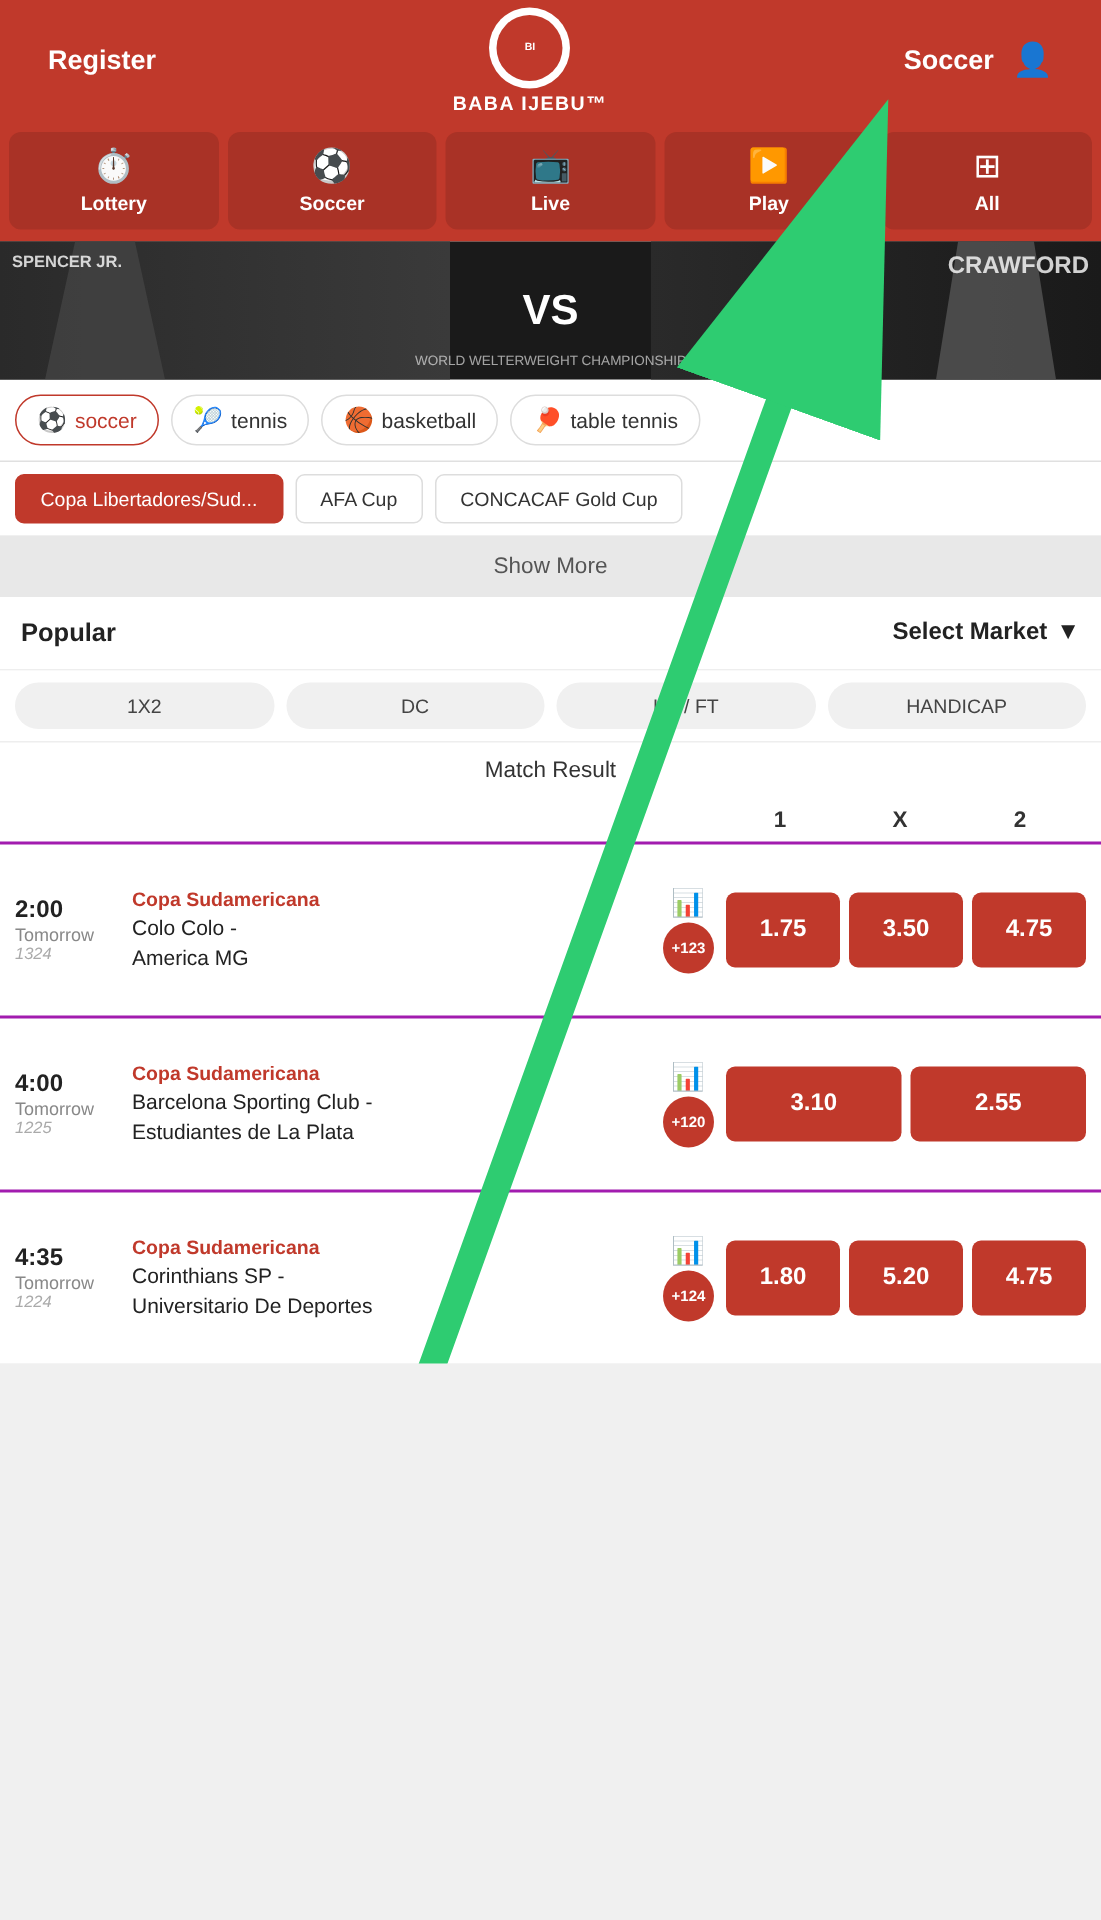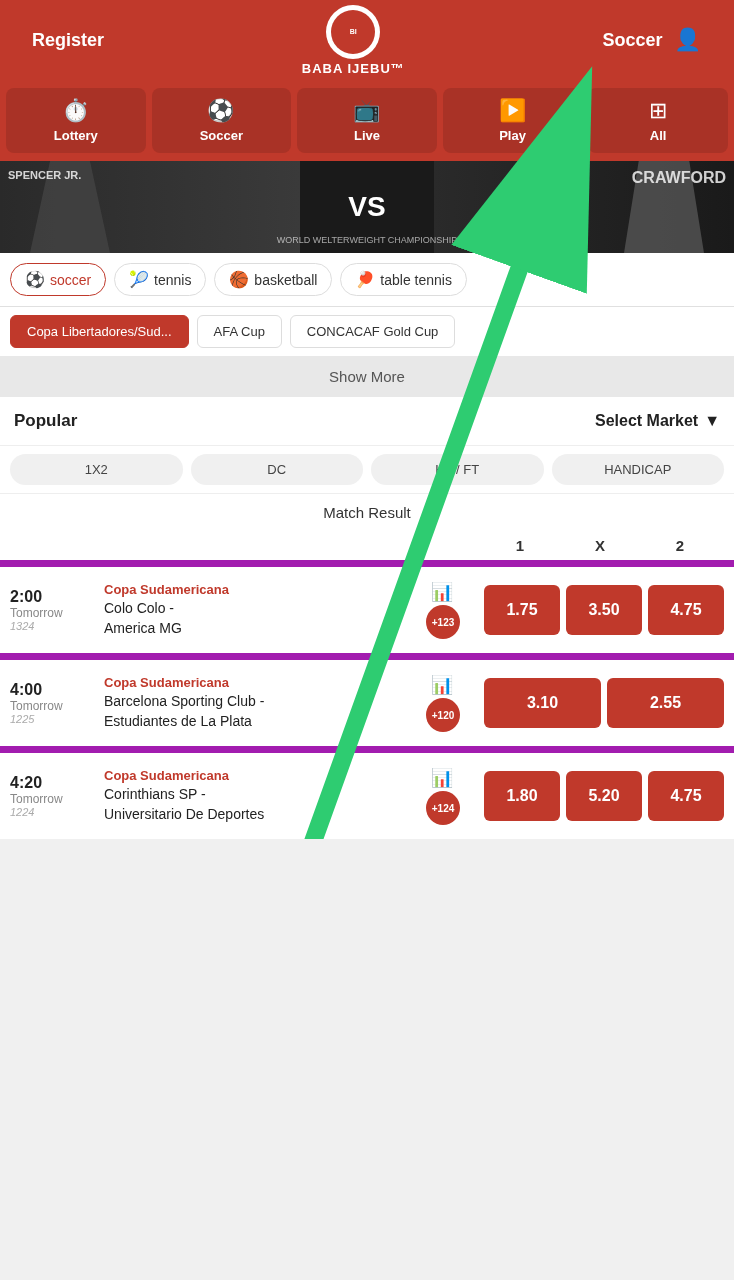--- a/index.html
+++ b/index.html
@@ -323,23 +323,23 @@
       font-size: 15px;
       font-weight: bold;
       color: #333;
     }
 
     
     .match-row {
       background: white;
       display: flex;
       align-items: center;
-      padding: 14px 10px;
-      border-top: 7px solid #a21caf;
-      gap: 24px;
+      padding: 28px 10px;
+      border-top: 2px solid #a21caf;
+      gap: 8px;
     }
     .match-time {
       width: 70px;
       flex-shrink: 0;
     }
     .match-time-main {
       font-size: 16px;
       font-weight: bold;
       color: #222;
     }
@@ -583,21 +583,21 @@
       <div class="stats-badge">+120</div>
     </div>
     <div class="match-odds">
       <div class="odd-btn">3.10</div>
       <div class="odd-btn">2.55</div>
     </div>
   </div>
 
   <div class="match-row">
     <div class="match-time">
-      <div class="match-time-main">4:20</div>
+      <div class="match-time-main">4:35</div>
       <div class="match-time-sub">Tomorrow</div>
       <div class="match-time-id">1224</div>
     </div>
     <div class="match-info">
       <div class="match-league">Copa Sudamericana</div>
       <div class="match-teams">Corinthians SP -<br>Universitario De Deportes</div>
     </div>
     <div class="match-stats">
       <span class="stats-icon">📊</span>
       <div class="stats-badge">+124</div>

